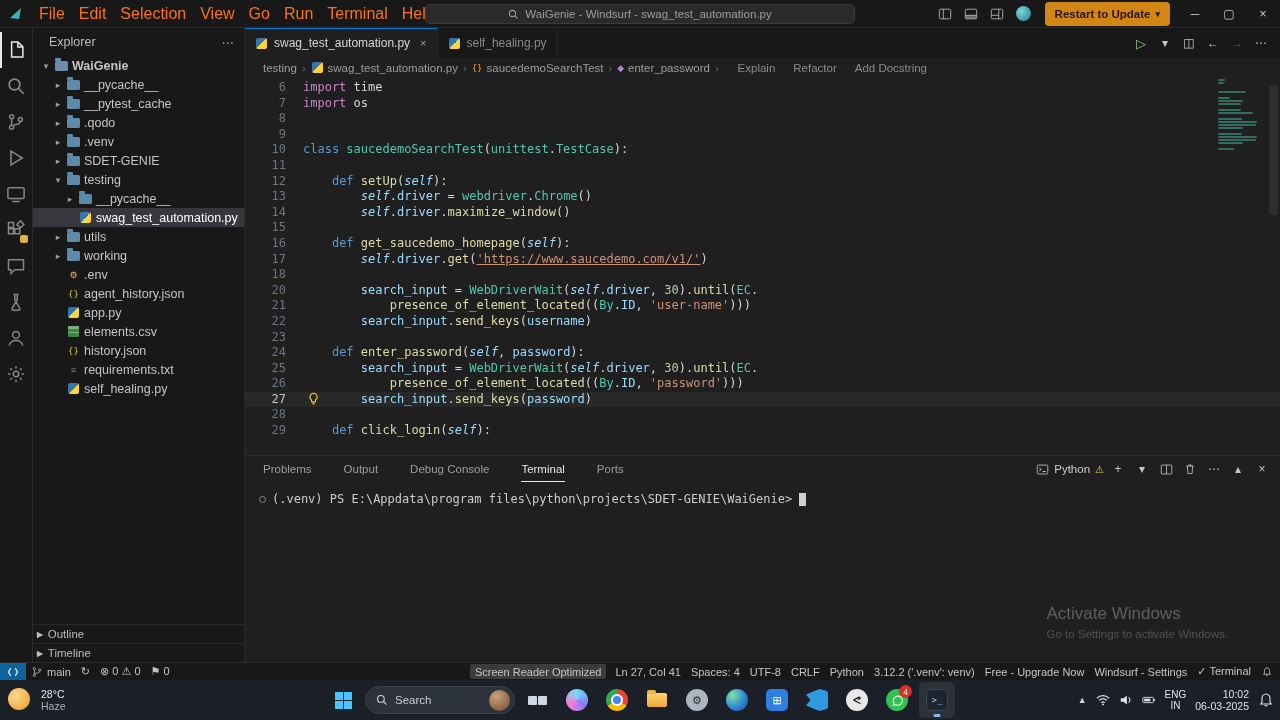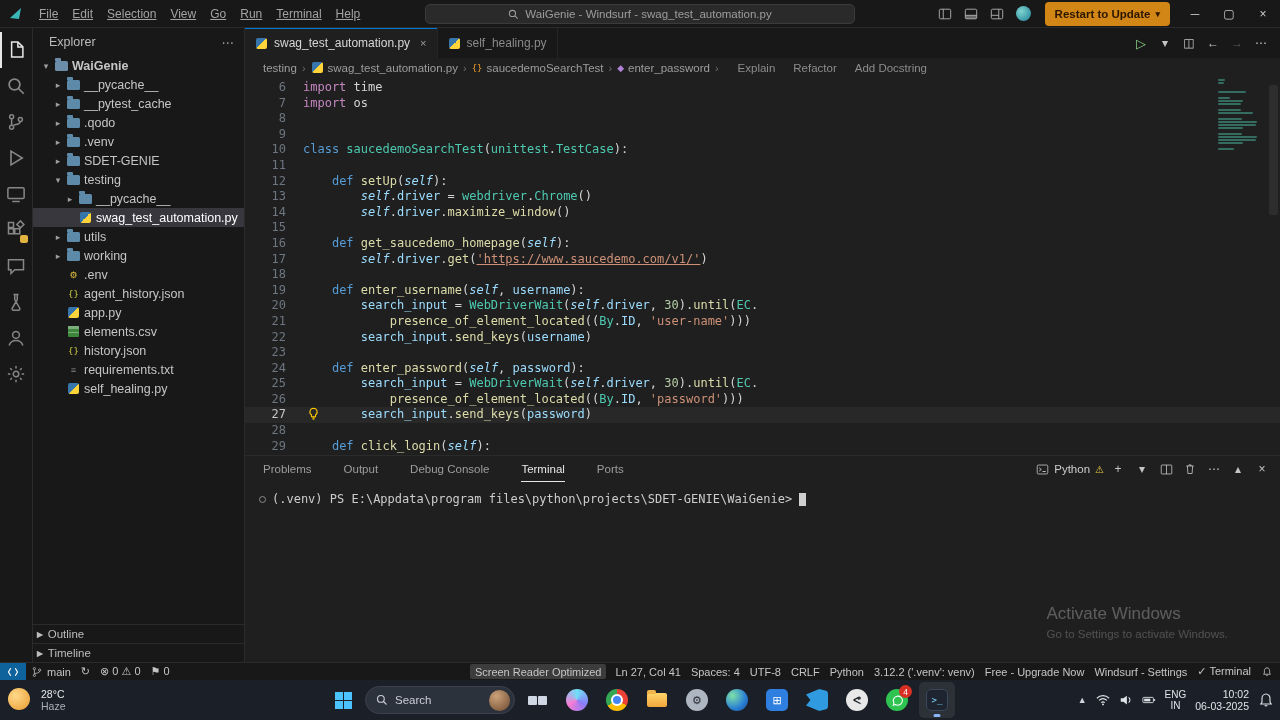--- a/index.html
+++ b/index.html
@@ -5,21 +5,21 @@
   * { margin:0; padding:0; box-sizing:border-box; }
   html,body { background:#000; }
   #app{ position:relative; width:1280px; height:720px; overflow:hidden;
         font-family:"Liberation Sans", sans-serif; background:#1f1f1f; color:#cccccc; }
 
   
   .titlebar{ position:absolute; top:0; left:0; right:0; height:28px; background:#181818;
              border-bottom:1px solid #2b2b2b; display:flex; align-items:center; }
   .tb-left{ display:flex; align-items:center; gap:2px; padding-left:8px; }
   .app-logo{ width:16px; height:16px; display:inline-flex; margin-right:6px; color:#3fc8c8;}
-  .menu-item{ font-size:12px; color:#a3a3a3; padding:3px 7px; border-radius:4px; cursor:default;text-decoration:underline;}
+  .menu-item{ font-size:16px; color:#f97316; padding:3px 7px; border-radius:4px; cursor:default;}
   .tb-search{ position:absolute; left:50%; top:4px; transform:translateX(-50%); width:430px; height:20px;
               background:#2a2a2a; border:1px solid #3b3b3b; border-radius:5px; display:flex; align-items:center;
               justify-content:center; gap:6px; font-size:11.5px; color:#9d9d9d; }
   .tb-right{ margin-left:auto; display:flex; align-items:center; height:100%; }
   .tb-icon{ width:26px; height:22px; display:inline-flex; align-items:center; justify-content:center; color:#b8b8b8; }
   .avatar-dot{ width:15px; height:15px; border-radius:50%;
                background:radial-gradient(circle at 35% 35%, #7fd4d0, #1d7f97); margin:0 6px; }
   .update-btn{ height:20px; padding:12px 10px; margin:13px 8px; border-radius:4px; background:#d18616; color:#2b1600;
                font-size:11.5px; font-weight:bold; display:flex; align-items:center; gap:5px; border:none; }
   .win-ctl{ width:34px; height:28px; display:inline-flex; align-items:center; justify-content:center;
@@ -515,24 +515,20 @@
             </div>
             <div class="cline">
               <span class="gutter">17</span>
               <span class="ctext"><span class="tok-pl">        </span><span class="tok-slf">self</span><span class="tok-pun">.</span><span class="tok-var">driver</span><span class="tok-pun">.</span><span class="tok-fn">get</span><span class="tok-pun">(</span><span class="tok-strl">'https://www.saucedemo.com/v1/'</span><span class="tok-pun">)</span></span>
             </div>
             <div class="cline">
               <span class="gutter">18</span>
               <span class="ctext"></span>
             </div>
             <div class="cline">
-              <span class="gutter">19</span>
-              <span class="ctext"><span class="tok-pl">    </span><span class="tok-kw2">def</span><span class="tok-fn"> enter_username</span><span class="tok-pun">(</span><span class="tok-slf">self</span><span class="tok-pun">, </span><span class="tok-var">username</span><span class="tok-pun">):</span></span>
-            </div>
-            <div class="cline">
               <span class="gutter">20</span>
               <span class="ctext"><span class="tok-pl">        </span><span class="tok-var">search_input</span><span class="tok-pun"> = </span><span class="tok-cls">WebDriverWait</span><span class="tok-pun">(</span><span class="tok-slf">self</span><span class="tok-pun">.</span><span class="tok-var">driver</span><span class="tok-pun">, </span><span class="tok-num">30</span><span class="tok-pun">).</span><span class="tok-fn">until</span><span class="tok-pun">(</span><span class="tok-cls">EC</span><span class="tok-pun">.</span></span>
             </div>
             <div class="cline">
               <span class="gutter">21</span>
               <span class="ctext"><span class="tok-pl">            </span><span class="tok-fn">presence_of_element_located</span><span class="tok-pun">((</span><span class="tok-cls">By</span><span class="tok-pun">.</span><span class="tok-var">ID</span><span class="tok-pun">, </span><span class="tok-str">'user-name'</span><span class="tok-pun">)))</span></span>
             </div>
             <div class="cline">
               <span class="gutter">22</span>
               <span class="ctext"><span class="tok-pl">        </span><span class="tok-var">search_input</span><span class="tok-pun">.</span><span class="tok-fn">send_keys</span><span class="tok-pun">(</span><span class="tok-var">username</span><span class="tok-pun">)</span></span>

